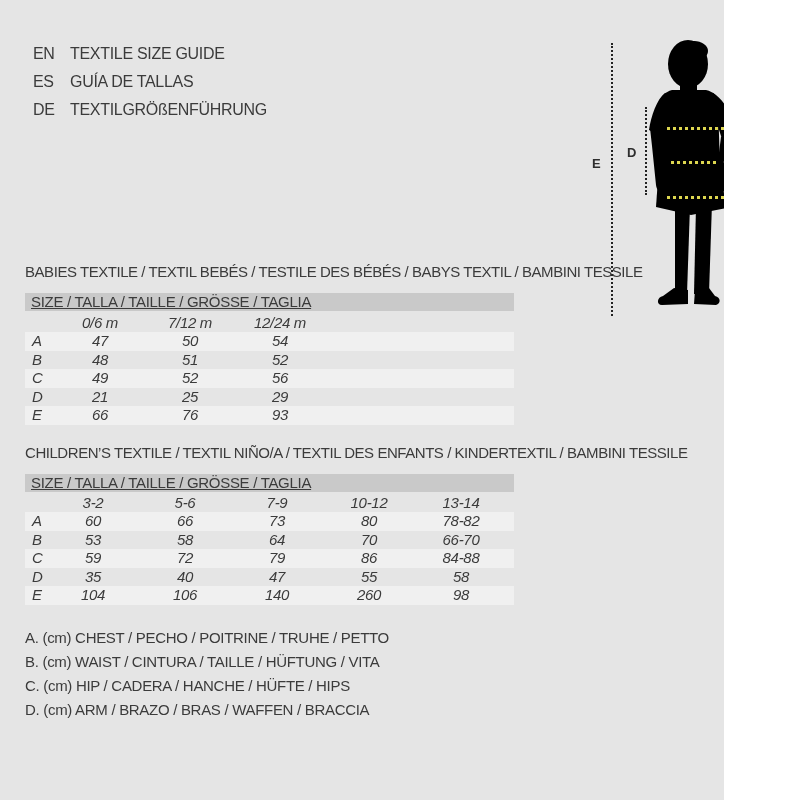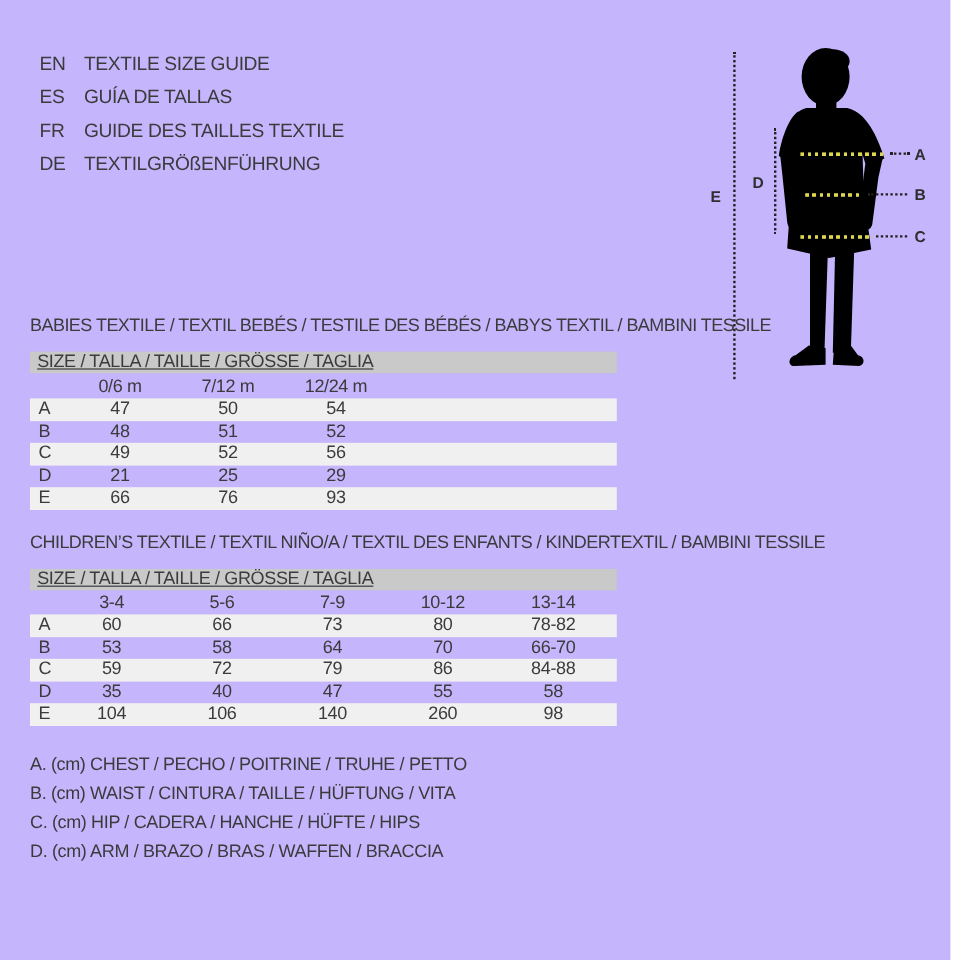--- a/index.html
+++ b/index.html
@@ -1,18 +1,18 @@
 <!DOCTYPE html>
 <html><head>
 <meta charset="utf-8">
 <style>
   html,body { margin:0; padding:0; background:#fff; }
   #app {
-    position:relative; width:792px; height:800px; overflow:hidden;
-    background:#c4b5fd; color:#3b3b3b;
+    position:relative; width:724px; height:800px; overflow:hidden;
+    background:#e5e5e5; color:#3b3b3b;
     font-family:"Liberation Sans", sans-serif;
     letter-spacing:-0.3px;
   }
   .abs { position:absolute; }
 
   
   .lang-list { left:33px; top:40px; font-size:16px; line-height:28px; }
   .lang-row { display:flex; white-space:nowrap; }
   .lang-code { width:37px; flex:0 0 37px; }
 
@@ -23,21 +23,21 @@
   .meas-label { font-size:13px; font-weight:bold; color:#2e2e2e; letter-spacing:0; }
 
   
   .section-title { font-size:15px; letter-spacing:-0.45px; white-space:nowrap; }
 
   
   .size-bar {
     width:489px; height:18px; line-height:18px; box-sizing:border-box;
     padding-left:6px; font-size:15px; white-space:nowrap; overflow:hidden;text-decoration:underline;
   }
-  .trow { display:grid; width:489px; font-size:15px; }
+  .trow { display:grid; width:489px; font-size:15px;font-style:italic; }
   .trow.colhead { height:21px; line-height:23px; }
   .trow.datarow { height:18.5px; line-height:18.5px; }
   .babies-grid { grid-template-columns:30px 90px 90px 90px; }
   .children-grid { grid-template-columns:22px 92px 92px 92px 92px 92px; }
   .tcell { text-align:center; }
   .tcell.rowlabel { text-align:left; padding-left:7px; }
 
   
   .legend { left:25px; top:626px; font-size:15px; line-height:24px; white-space:nowrap; }
 </style>
@@ -47,24 +47,20 @@
 <div id="app">
 
   <div class="abs lang-list" id="lang-list">
       <div class="lang-row">
         <span class="lang-code">EN</span>
         <span class="lang-title">TEXTILE SIZE GUIDE</span>
       </div>
       <div class="lang-row">
         <span class="lang-code">ES</span>
         <span class="lang-title">GUÍA DE TALLAS</span>
-      </div>
-      <div class="lang-row">
-        <span class="lang-code">FR</span>
-        <span class="lang-title">GUIDE DES TAILLES TEXTILE</span>
       </div>
       <div class="lang-row">
         <span class="lang-code">DE</span>
         <span class="lang-title">TEXTILGRÖßENFÜHRUNG</span>
       </div>
     </div>
 
   <div class="abs" style="left:0;top:0;width:800px;height:330px;">
 
     <div class="abs vdots" style="left:611px;top:43px;height:273px;"></div>
@@ -148,21 +144,21 @@
       </div>
     </div>
 
   <div class="abs section-title" style="left:25px;top:444px;">CHILDREN’S TEXTILE / TEXTIL NIÑO/A / TEXTIL DES ENFANTS / KINDERTEXTIL / BAMBINI TESSILE</div>
 
   <div class="abs size-bar" style="left:25px;top:474px;background:#c9c9c9;">SIZE / TALLA / TAILLE / GRÖSSE / TAGLIA</div>
 
   <div class="abs" id="children-table" style="left:25px;top:491px;">
       <div class="trow colhead children-grid">
         <div class="tcell rowlabel"></div>
-        <div class="tcell">3-4</div>
+        <div class="tcell">3-2</div>
         <div class="tcell">5-6</div>
         <div class="tcell">7-9</div>
         <div class="tcell">10-12</div>
         <div class="tcell">13-14</div>
       </div>
       <div class="trow datarow children-grid" style="background: rgb(240, 240, 240);">
         <div class="tcell rowlabel">A</div>
         <div class="tcell">60</div>
         <div class="tcell">66</div>
         <div class="tcell">73</div>

